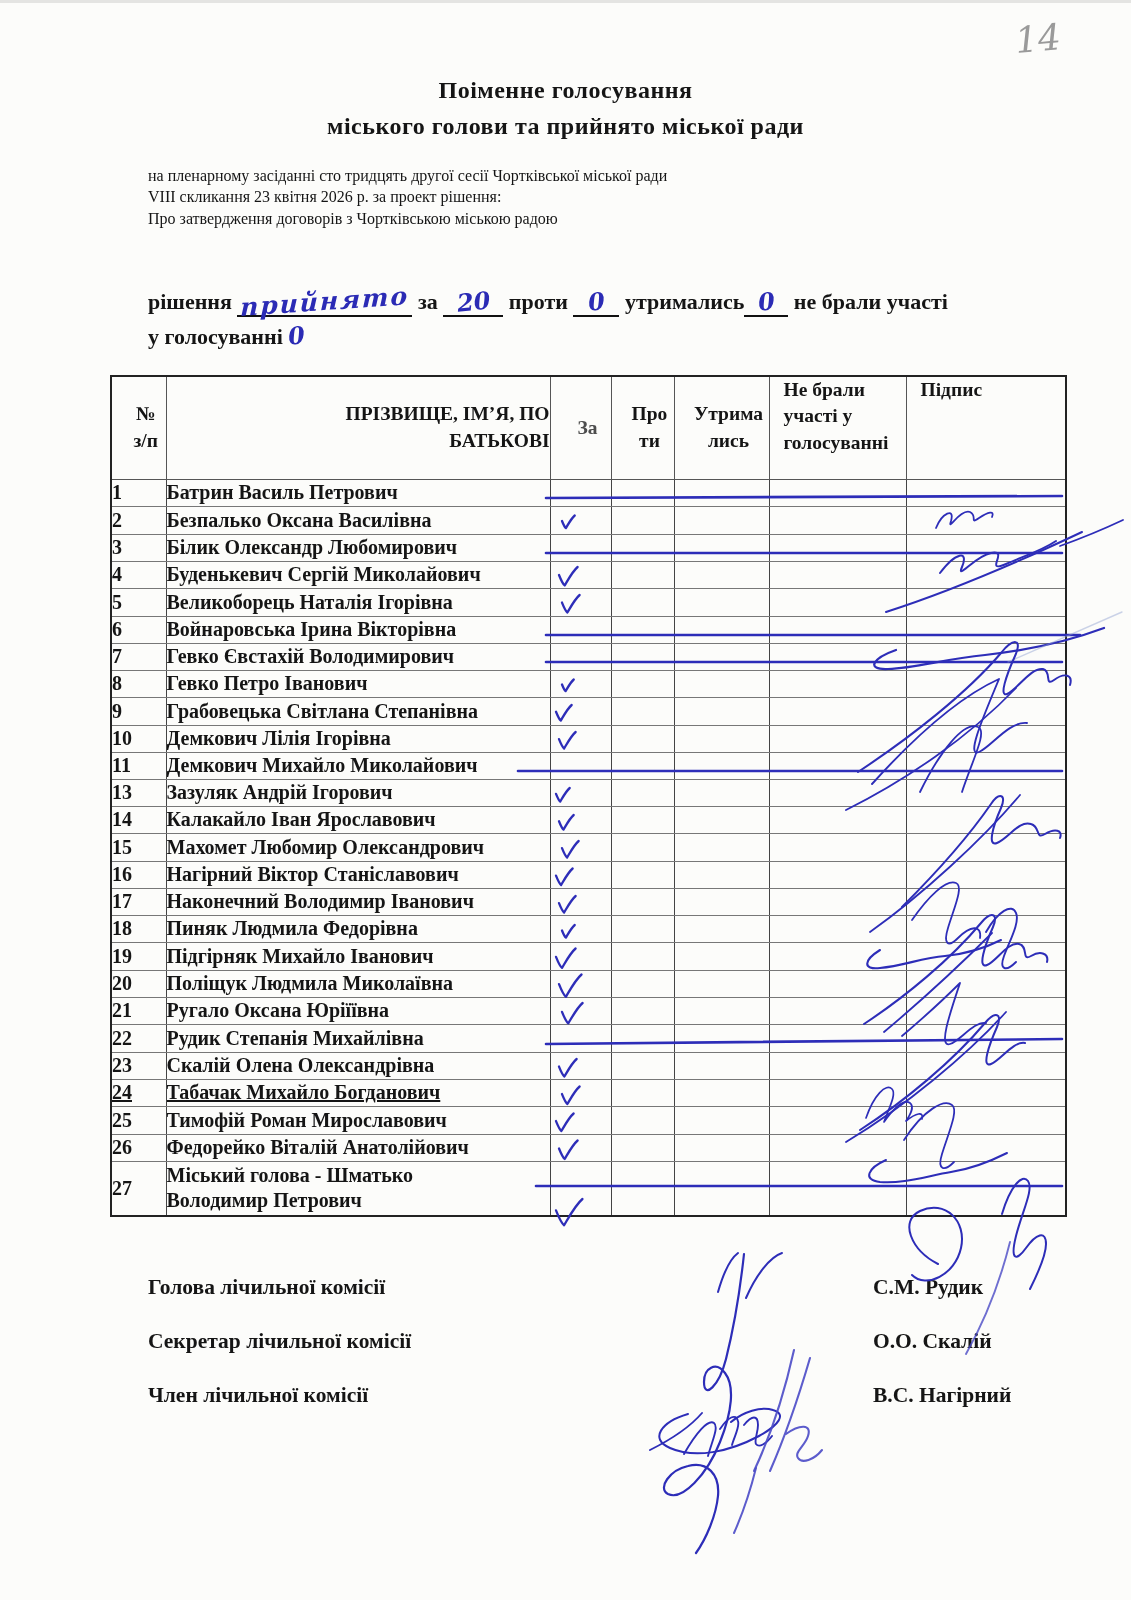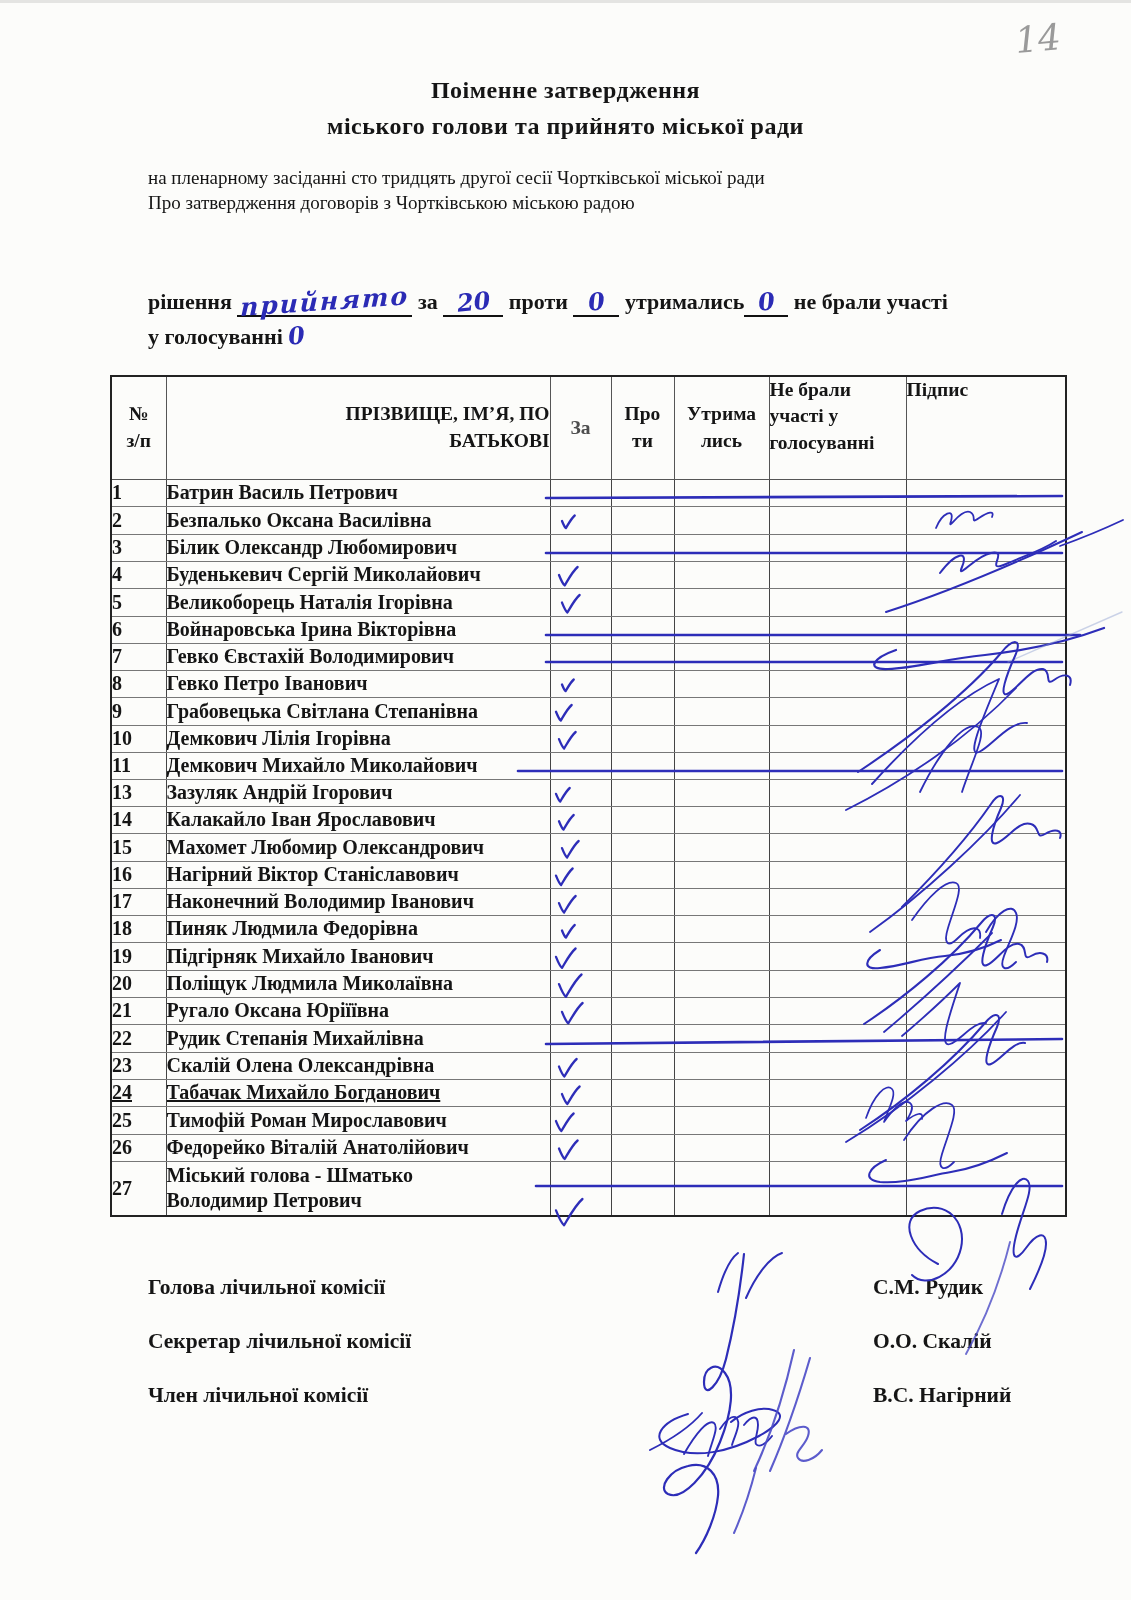--- a/index.html
+++ b/index.html
@@ -3,32 +3,32 @@
 <meta charset="utf-8">
 <style>
   html,body{margin:0;padding:0;background:#d9d9d9;}
   .page{position:relative;width:1131px;height:1600px;background:#fcfcfa;overflow:hidden;
         font-family:"Liberation Serif","DejaVu Serif",serif;color:#151515;}
   .page:before{content:"";position:absolute;left:0;top:0;width:100%;height:3px;background:#e4e4e2;}
   .pagenum{position:absolute;right:70px;top:18px;font-family:"DejaVu Serif",serif;font-style:italic;
            font-size:36px;color:#9a9a9a;transform:rotate(-5deg);}
   .title{position:absolute;left:0;top:72px;width:100%;text-align:center;font-weight:bold;
          font-size:24px;line-height:1.5;letter-spacing:.5px;}
-  .intro{position:absolute;left:148px;top:165px;width:935px;font-size:19px;line-height:1.33;}
+  .intro{position:absolute;left:148px;top:165px;width:935px;font-size:16px;line-height:1.33;}
   .decision{position:absolute;left:148px;top:287px;width:940px;font-weight:bold;font-size:22px;line-height:30px;}
   .decision .seg{white-space:nowrap;}
   .blank{display:inline-block;border-bottom:2px solid #111;text-align:center;vertical-align:bottom;height:28px;}
   .hw{font-family:"DejaVu Serif",serif;font-style:italic;color:#2b2bb5;display:inline-block;}
   .hw.word{font-size:25px;transform:rotate(-4deg) skewX(-6deg);letter-spacing:2px;}
   .hw.num{font-size:24px;transform:rotate(-6deg);}
   .decision .line2{margin-top:4px;}
   table.vote{position:absolute;left:110px;top:375px;width:955px;border-collapse:collapse;table-layout:fixed;}
   table.vote th,table.vote td{border:1px solid #555;padding:0;margin:0;overflow:hidden;}
   table.vote{border:2px solid #222;}
-  table.vote th{font-size:19.5px;font-weight:bold;white-space:pre-line;line-height:1.35;}
+  table.vote th{font-size:19.5px;font-weight:bold;white-space:pre-line;line-height:1.35;padding-left:14px;}
   th.h-num{vertical-align:middle;text-align:center;}
   th.h-name{vertical-align:middle;text-align:right;font-family:Liberation Serif, serif;}
   th.h-za{vertical-align:middle;text-align:center;color:#4d4d4d;}
   th.h-proty,th.h-utr{vertical-align:middle;text-align:center;}
   th.h-nb{vertical-align:top;text-align:left;padding:8px 4px 0 8px;}
   th.h-pidpys{vertical-align:top;text-align:left;padding-top:8px;}
   td.c-num{font-weight:bold;font-size:20px;text-align:left;padding-left:15px;vertical-align:middle;}
   td.c-name{font-weight:bold;font-size:20px;text-align:left;padding-left:10px;vertical-align:middle;
             white-space:pre-line;line-height:1.25;}
   tr.body-row td{border-color:#777;}
@@ -39,26 +39,27 @@
   .ink{position:absolute;left:0;top:0;width:1131px;height:1600px;pointer-events:none;z-index:6;}
 </style>
 </head>
 <body>
 
 <div class="page">
 
   <div class="pagenum">14</div>
 
   <div class="title">
-    <div>Поіменне затвердження</div>
+    <div>Поіменне голосування</div>
     <div>міського голови та прийнято  міської ради</div>
   </div>
 
   <div class="intro">
     <div>на  пленарному засіданні  сто тридцять другої  сесії Чортківської  міської  ради</div>
+    <div>VIII скликання  23 квітня  2026 р. за   проект  рішення:</div>
     <div>Про затвердження договорів з Чортківською міською радою</div>
   </div>
 
   <div class="decision">
     <div>
       <span class="seg">рішення</span>
       <span class="blank" style="width:175px"><span class="hw word">прийнято</span></span>
       <span class="seg">за</span>
       <span class="blank" style="width:60px"><span class="hw num">20</span></span>
       <span class="seg">проти</span>

